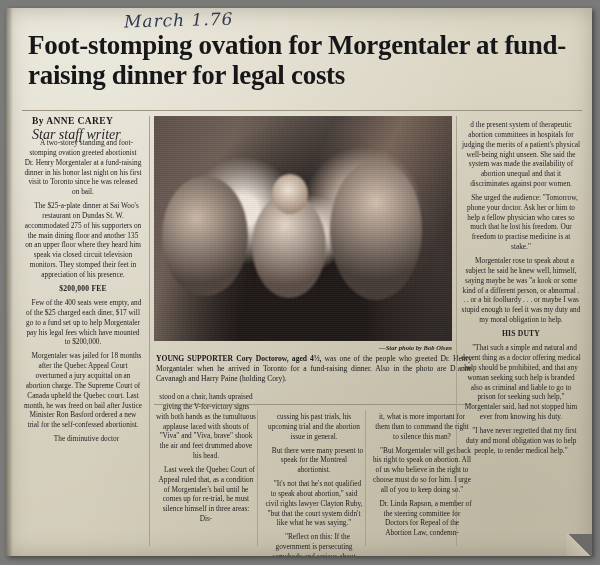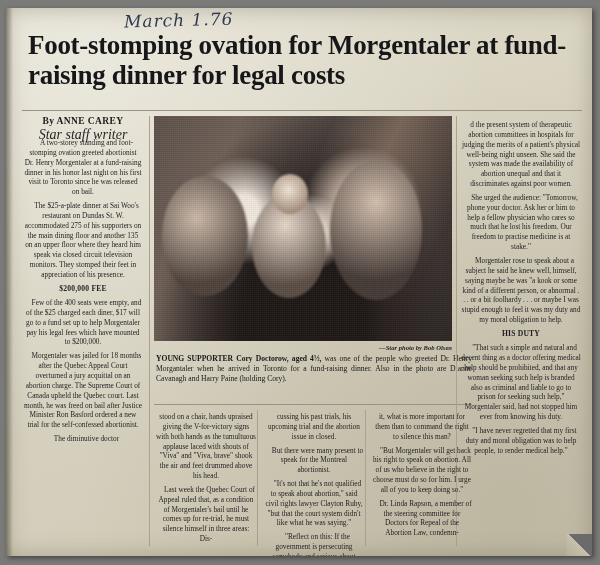--- a/index.html
+++ b/index.html
@@ -73,24 +73,24 @@
     left: 16px;
     top: 102px;
     width: 560px;
     height: 1px;
     background: #9a937f;
   }
 
   
   .byline {
     position: absolute;
-    left: 18px;
+    left: 26px;
     top: 108px;
     width: 118px;
-    text-align: center;
+    text-align: left;
   }
   .byline .b1 {
     font-size: 9.5px;
     font-weight: bold;
     letter-spacing: 0.4px;
     color: #1b1b1d;
   }
   .byline .b2 {
     font-size: 14px;
     font-style: italic;
@@ -115,21 +115,21 @@
     font-size: 7.6px;
     text-align: center;
     margin: 5px 0 3px 0;
     letter-spacing: 0.2px;
     text-indent: 0 !important;
   }
 
   #col1 { left: 18px; top: 130px; width: 118px; }
   #col5 { left: 455px; top: 112px; width: 120px; }
 
-  #col2 { left: 150px; top: 404px; width: 100px; }
+  #col2 { left: 150px; top: 384px; width: 100px; }
   #col3 { left: 258px; top: 404px; width: 100px; }
   #col4 { left: 366px; top: 404px; width: 100px; }
 
   
   .photo {
     position: absolute;
     left: 148px;
     top: 108px;
     width: 298px;
     height: 225px;
@@ -260,21 +260,21 @@
         <p class="subhead">$200,000 FEE</p>
         <p>Few of the 400 seats were empty, and of the $25 charged each diner, $17 will go to a fund set up to help Morgentaler pay his legal fees which have mounted to $200,000.</p>
         <p>Morgentaler was jailed for 18 months after the Quebec Appeal Court overturned a jury acquittal on an abortion charge. The Supreme Court of Canada upheld the Quebec court. Last month, he was freed on bail after Justice Minister Ron Basford ordered a new trial for the self-confessed abortionist.</p>
         <p>The diminutive doctor</p>
       </div>
     <div class="col" id="col2">
         <p class="noind">stood on a chair, hands upraised giving the V-for-victory signs with both hands as the tumultuous applause laced with shouts of "Viva" and "Viva, brave" shook the air and feet drummed above his head.</p>
         <p>Last week the Quebec Court of Appeal ruled that, as a condition of Morgentaler's bail until he comes up for re-trial, he must silence himself in three areas: Dis-</p>
       </div>
     <div class="col" id="col3">
-        <p class="noind">cussing his past trials, his upcoming trial and the abortion issue in closed.</p>
+        <p class="noind">cussing his past trials, his upcoming trial and the abortion issue in general.</p>
         <p>But there were many present to speak for the Montreal abortionist.</p>
         <p>"It's not that he's not qualified to speak about abortion," said civil rights lawyer Clayton Ruby, "but that the court system didn't like what he was saying."</p>
         <p>"Reflect on this: If the government is persecuting somebody and serious about</p>
       </div>
     <div class="col" id="col4">
         <p class="noind">it, what is more important for them than to command the right to silence this man?</p>
         <p>"But Morgentaler will get back his right to speak on abortion. All of us who believe in the right to choose must do so for him. I urge all of you to keep doing so."</p>
         <p>Dr. Linda Rapson, a member of the steering committee for Doctors for Repeal of the Abortion Law, condemn-</p>
       </div>
     <div class="col" id="col5">

